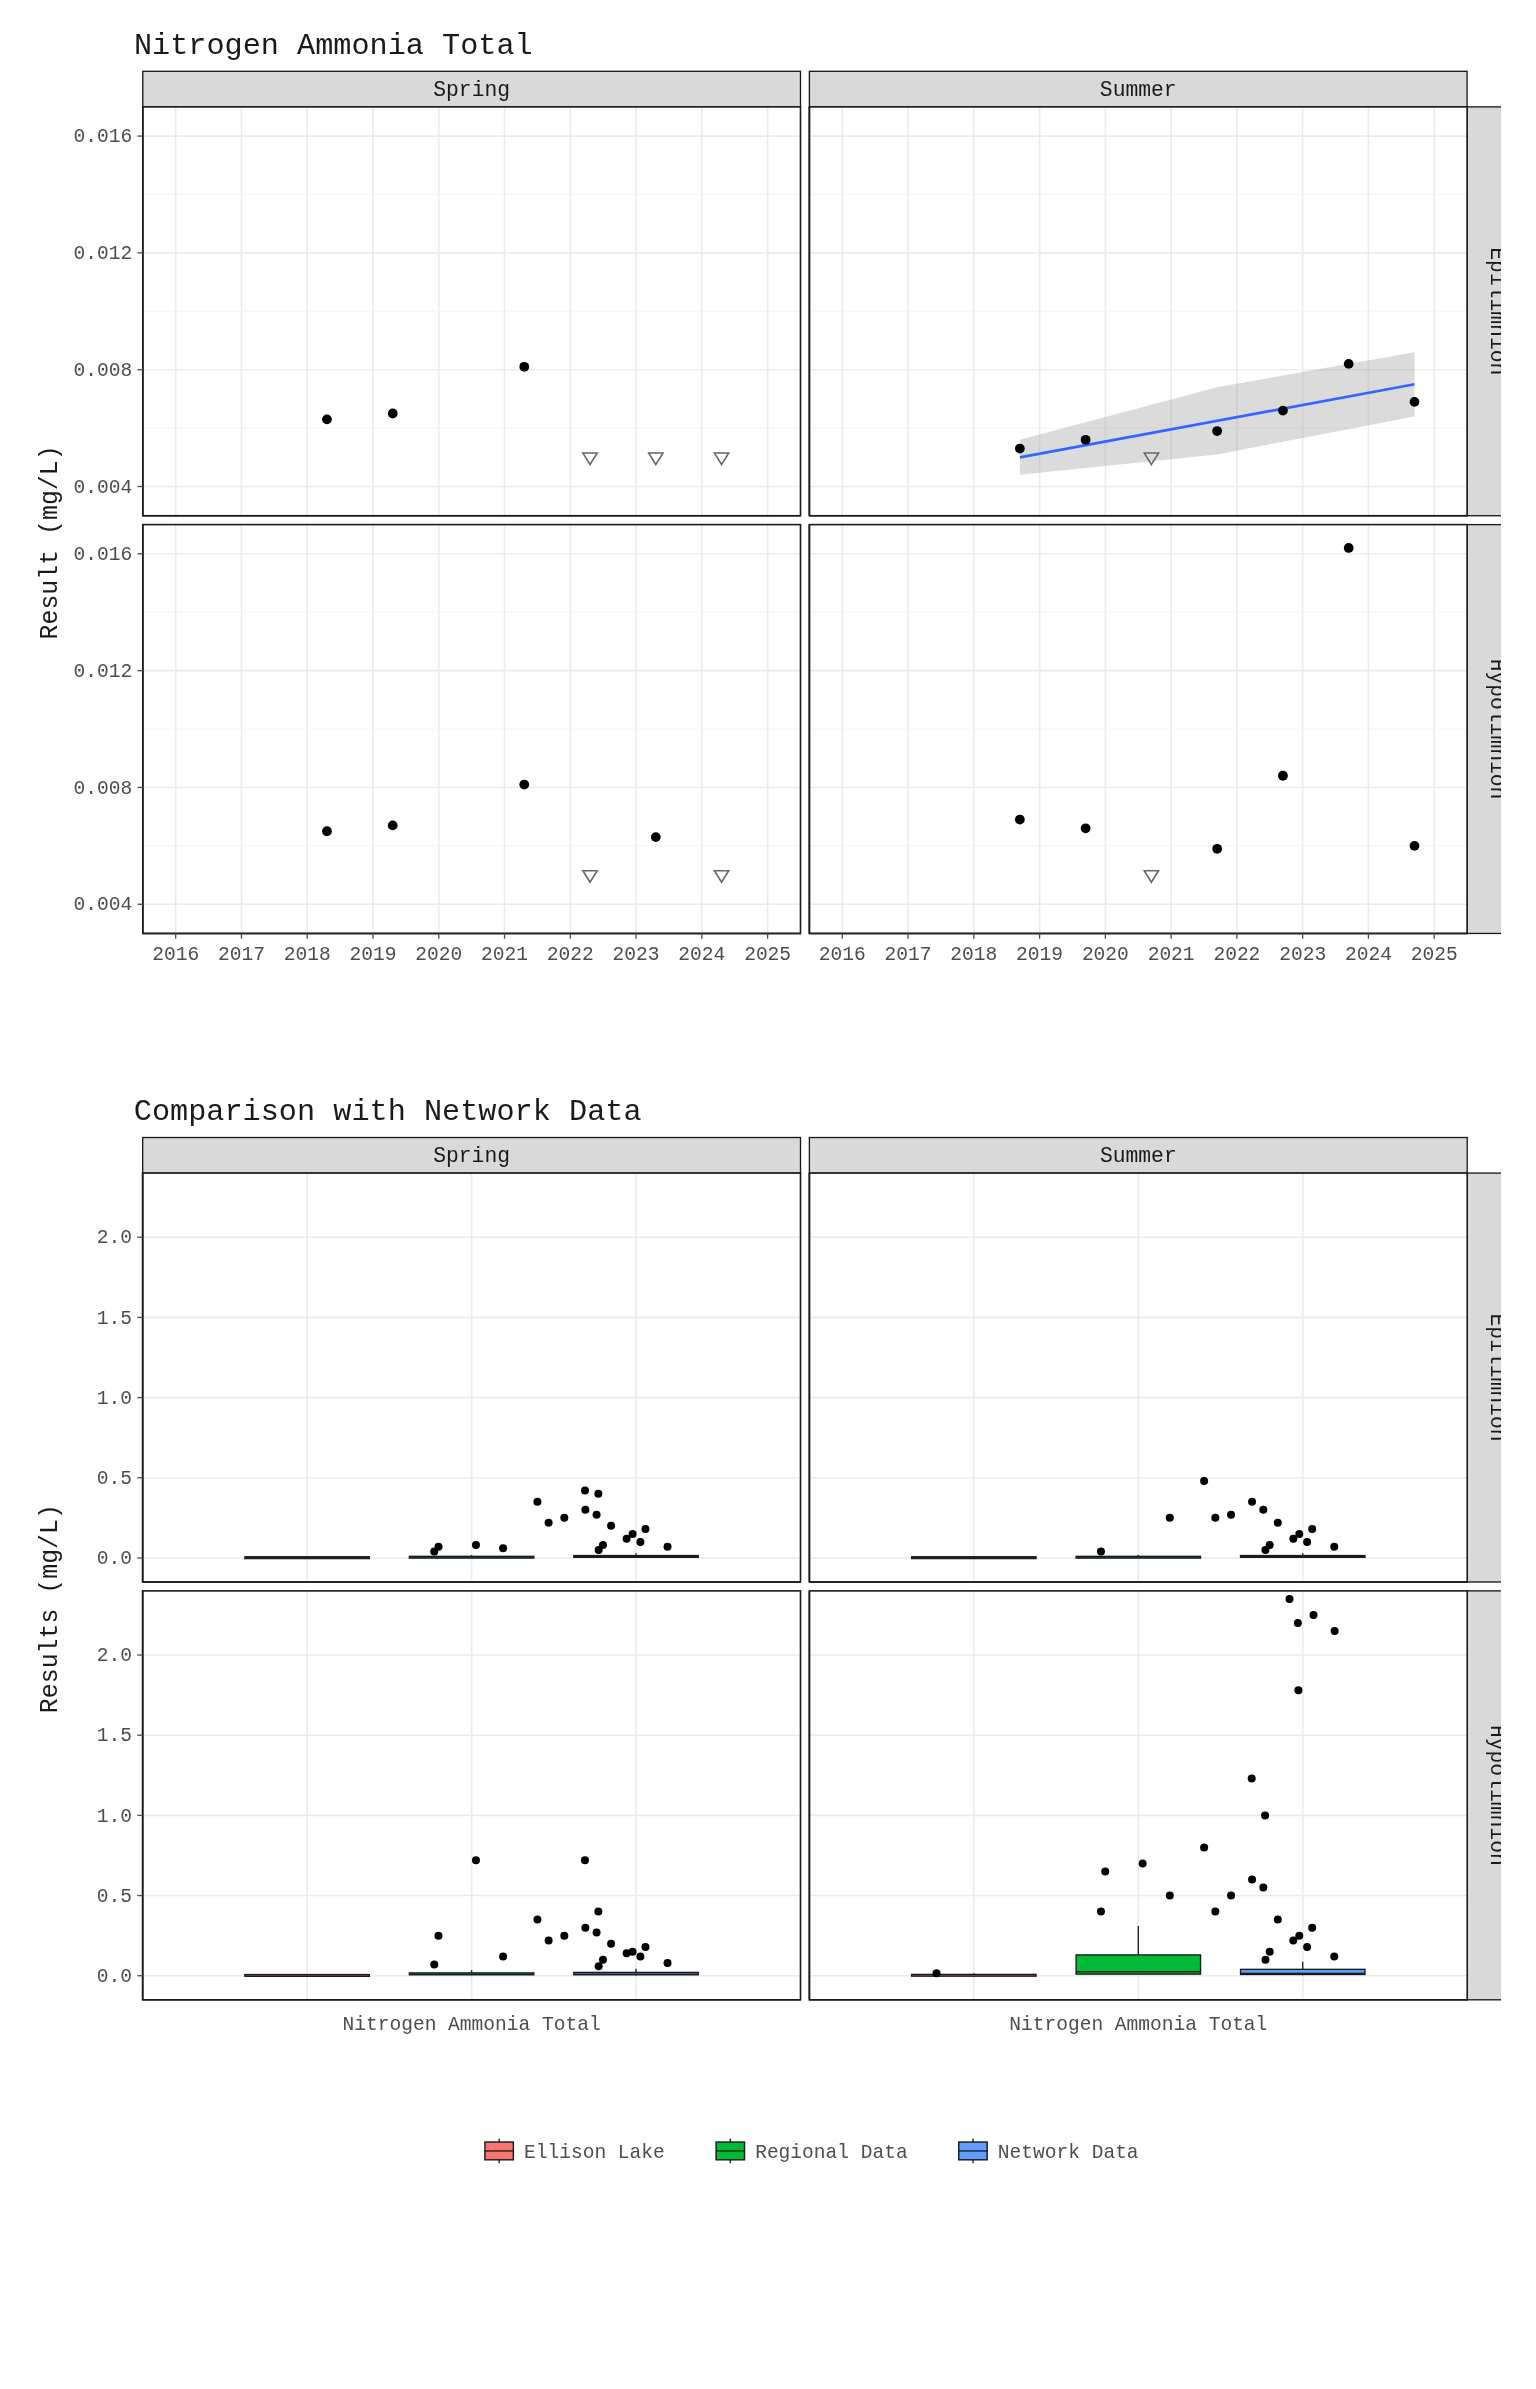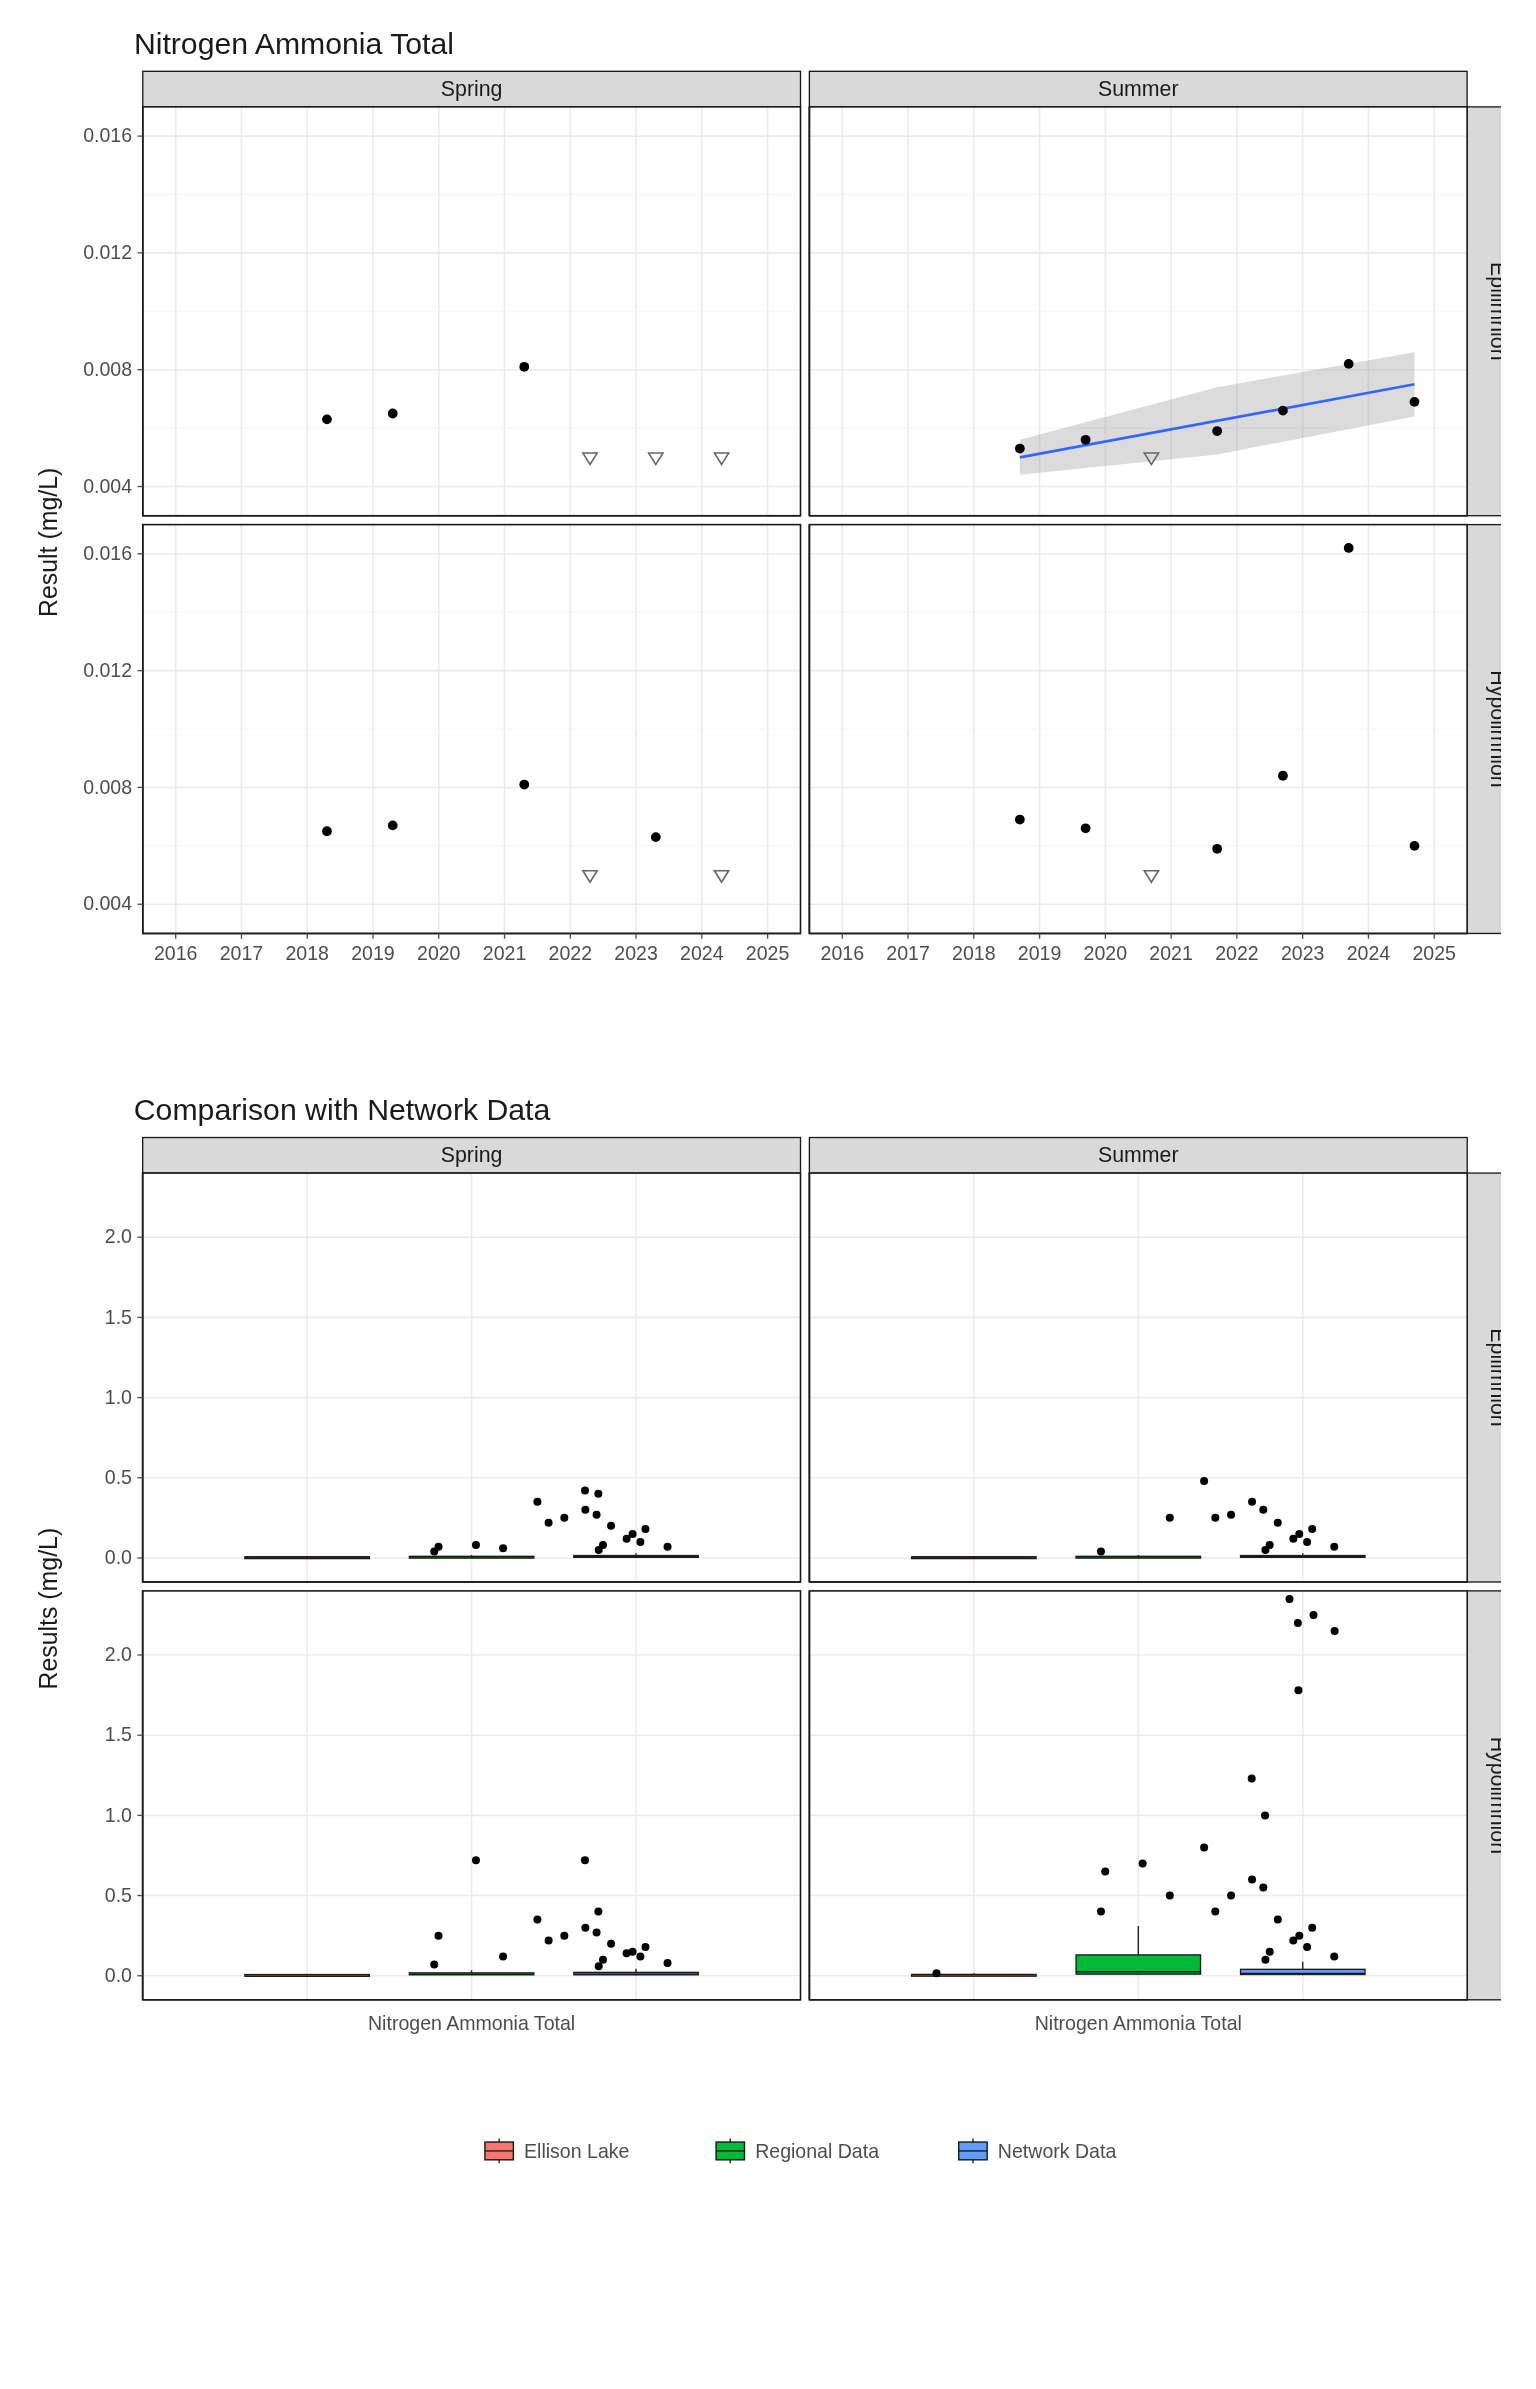--- a/index.html
+++ b/index.html
@@ -3,21 +3,21 @@
 <meta charset="utf-8">
 <style>
   html, body {
     margin: 0;
     padding: 0;
     background: #ffffff;
     font-family: "Helvetica Neue", Arial, sans-serif;
     color: #1a1a1a;
     width: 1536px;
   }
-  .container { width: 1536px; height: 2389px; position: relative; }
+  .container { width: 1536px; height: 2389px; position: relative; font-family: Liberation Mono, monospace; }
   .chart-group { position: absolute; left: 36px; }
   .chart-title { font-size: 34px; fill: #1a1a1a; }
   .axis-title { font-size: 28px; fill: #1a1a1a; }
   .tick-label { font-size: 22px; fill: #4d4d4d; }
   .strip-label { font-size: 24px; fill: #1a1a1a; }
   .facet-strip { fill: #d9d9d9; stroke: #1a1a1a; stroke-width: 1.5; }
   .panel-bg { fill: #ffffff; stroke: none; }
   .panel-outline { fill: none; stroke: #1a1a1a; stroke-width: 1.8; }
   .grid-major { stroke: #ebebeb; stroke-width: 1.8; }
   .grid-minor { stroke: #f3f3f3; stroke-width: 1; }

